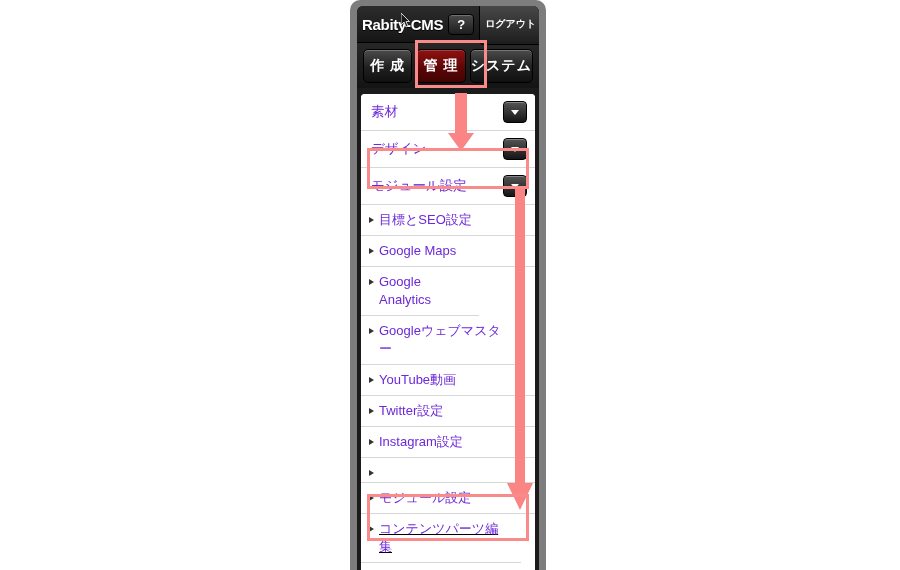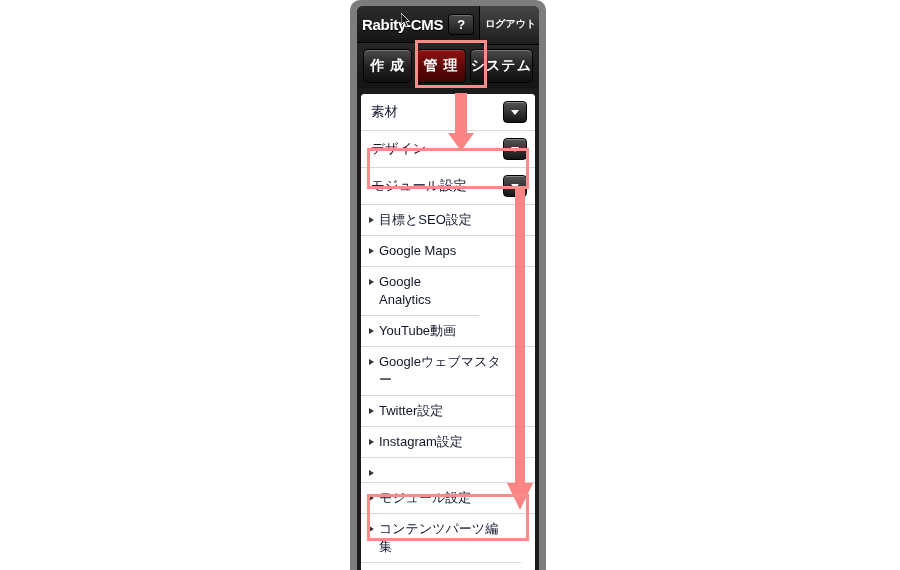--- a/index.html
+++ b/index.html
@@ -136,21 +136,21 @@
     align-items: center;
     min-height: 22px;
     padding: 7px 8px 7px 10px;
     box-sizing: border-box;
     border-bottom: 1px solid #d7d7d7;
     background: #ffffff;
     cursor: pointer;
   }
 
   .menu-row .label {
-    color: #0f172a;
+    color: #6d28d9;
     font-size: 13px;
     line-height: 18px;
     flex: 1 1 auto;
     padding-right: 4px;
   }
 
   .menu-row.top .label { font-size: 13.5px; }
 
   .drop-btn {
     width: 22px;
@@ -258,50 +258,50 @@
         <div class="menu-row sub">
           <i class="bullet"></i>
           <span class="label">Google Maps</span>
         </div>
 
         <div class="menu-row sub" style="width:118px;">
           <i class="bullet"></i>
           <span class="label">Google Analytics</span>
         </div>
 
+        <div class="menu-row sub" style="width:160px;">
+          <i class="bullet"></i>
+          <span class="label">Googleウェブマスター</span>
+        </div>
+
         <div class="menu-row sub">
           <i class="bullet"></i>
           <span class="label">YouTube動画</span>
         </div>
 
-        <div class="menu-row sub" style="width:160px;">
-          <i class="bullet"></i>
-          <span class="label">Googleウェブマスター</span>
-        </div>
-
         <div class="menu-row sub">
           <i class="bullet"></i>
           <span class="label">Twitter設定</span>
         </div>
 
         <div class="menu-row sub">
           <i class="bullet"></i>
           <span class="label">Instagram設定</span>
         </div>
 
         <div class="menu-row sub">
           <i class="bullet"></i>
         </div>
 
         <div class="menu-row sub">
           <i class="bullet"></i>
           <span class="label">モジュール設定</span>
         </div>
 
-        <div class="menu-row sub" style="width:160px;">
+        <div class="menu-row sub" style="width:160px;text-decoration:underline;">
           <i class="bullet"></i>
           <span class="label">コンテンツパーツ編集</span>
         </div>
 
         <div class="menu-row sub">
           
           
         </div>
 
       </div>

